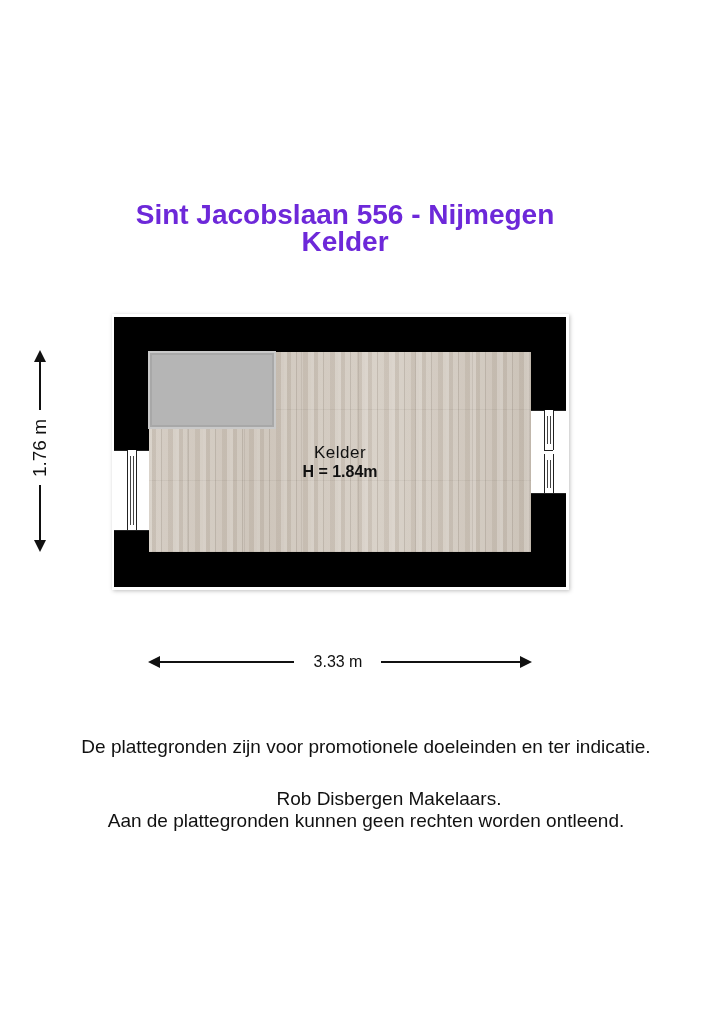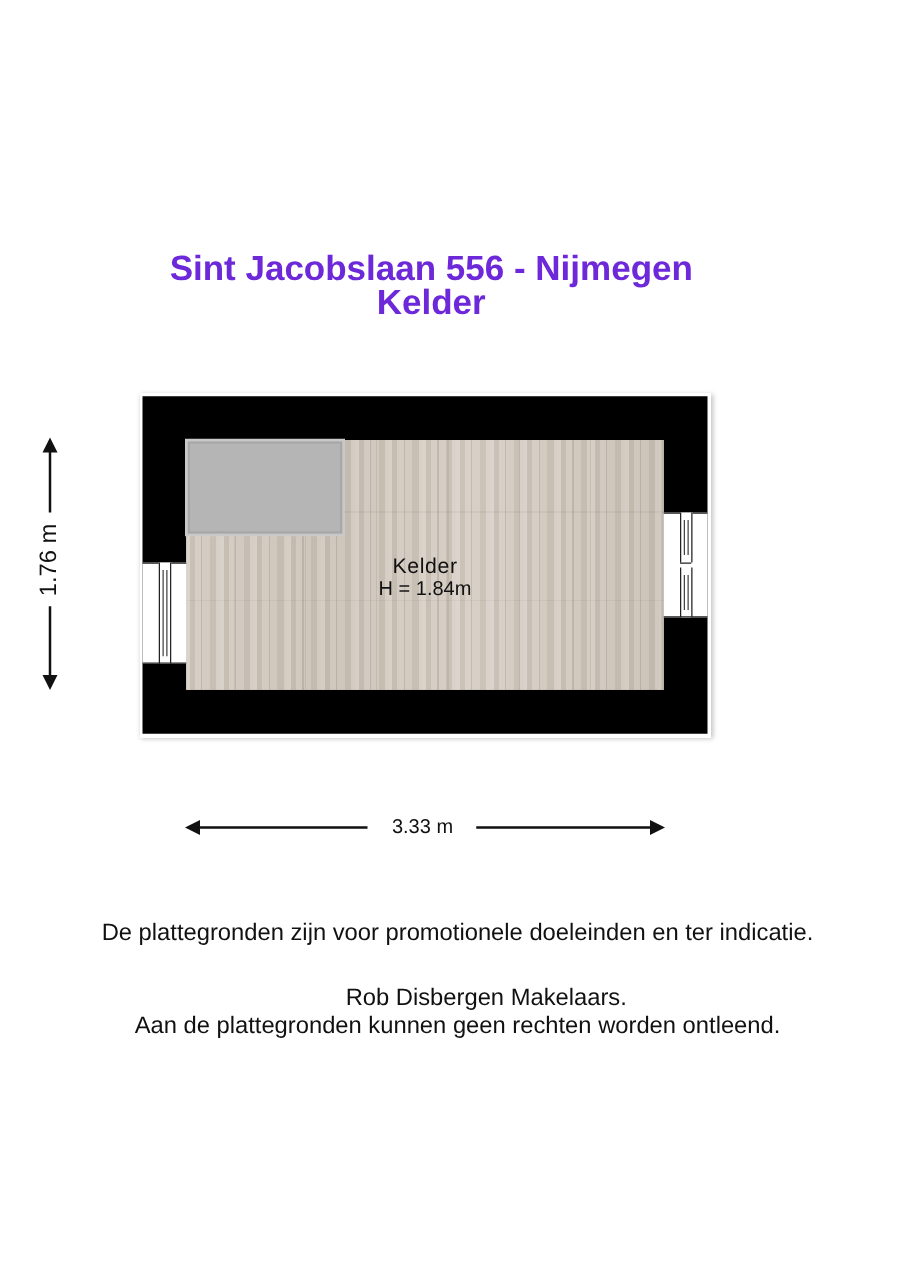--- a/index.html
+++ b/index.html
@@ -71,21 +71,21 @@
     }
     .window.left { left: 114px; top: 450px; width: 35px; height: 81px; }
     .window.left .frame { left: 13px; }
     .window.right { left: 531px; top: 410px; width: 35px; height: 84px; }
     .window.right .frame { left: 13px; }
 
     .room-label {
       position: absolute; left: 280px; width: 120px; text-align: center; color: #111;
     }
     .room-name { top: 443px; font-size: 17px; line-height: 20px; letter-spacing: 0.5px; }
-    .room-height { top: 462px; font-size: 16px; line-height: 20px; }
+    .room-height { top: 462px; font-size: 16px; line-height: 20px; font-weight: bold; }
 
     
     .vdim-line { position: absolute; left: 39px; width: 1.5px; background: #111; }
     .vdim-top { top: 356px; height: 54px; }
     .vdim-bot { top: 485px; height: 60px; }
     .arrow-up {
       position: absolute; left: 34px; top: 350px; width: 0; height: 0;
       border-left: 6px solid transparent; border-right: 6px solid transparent;
       border-bottom: 12px solid #111;
     }

